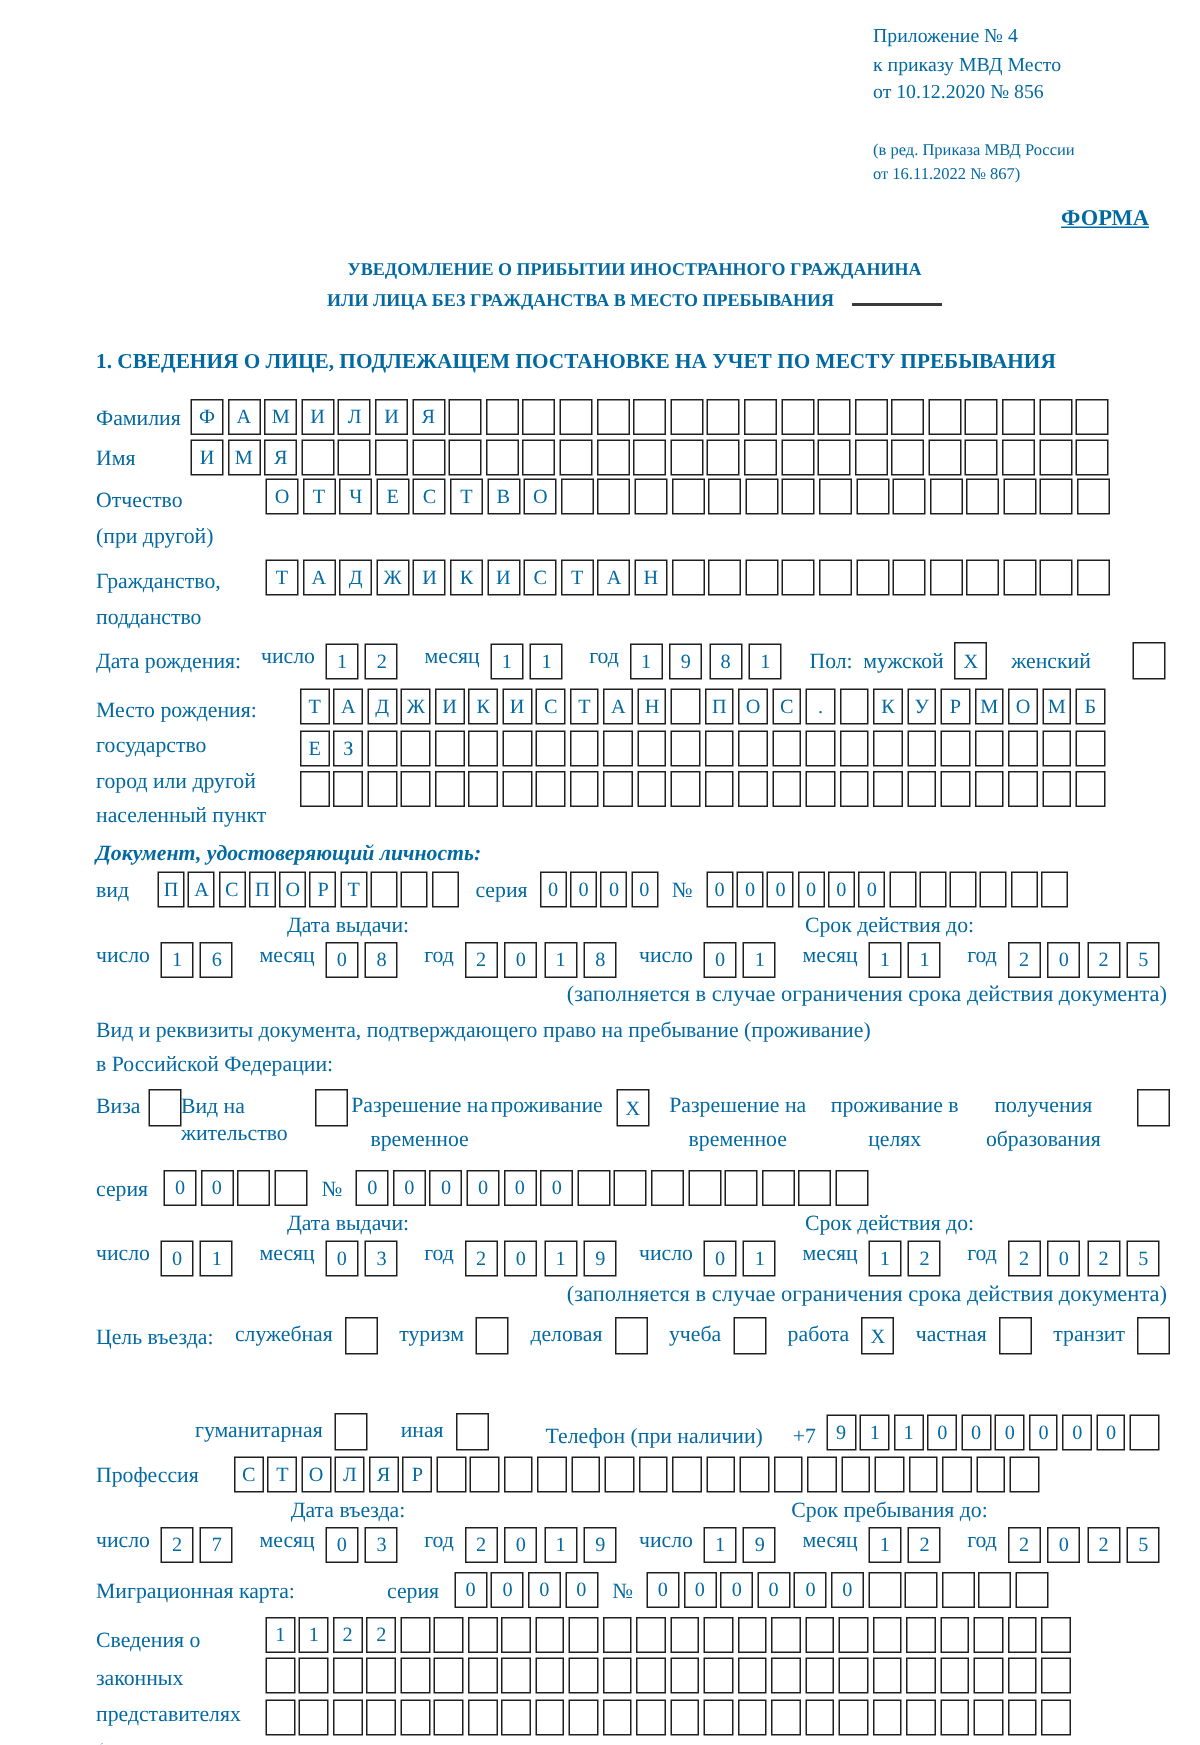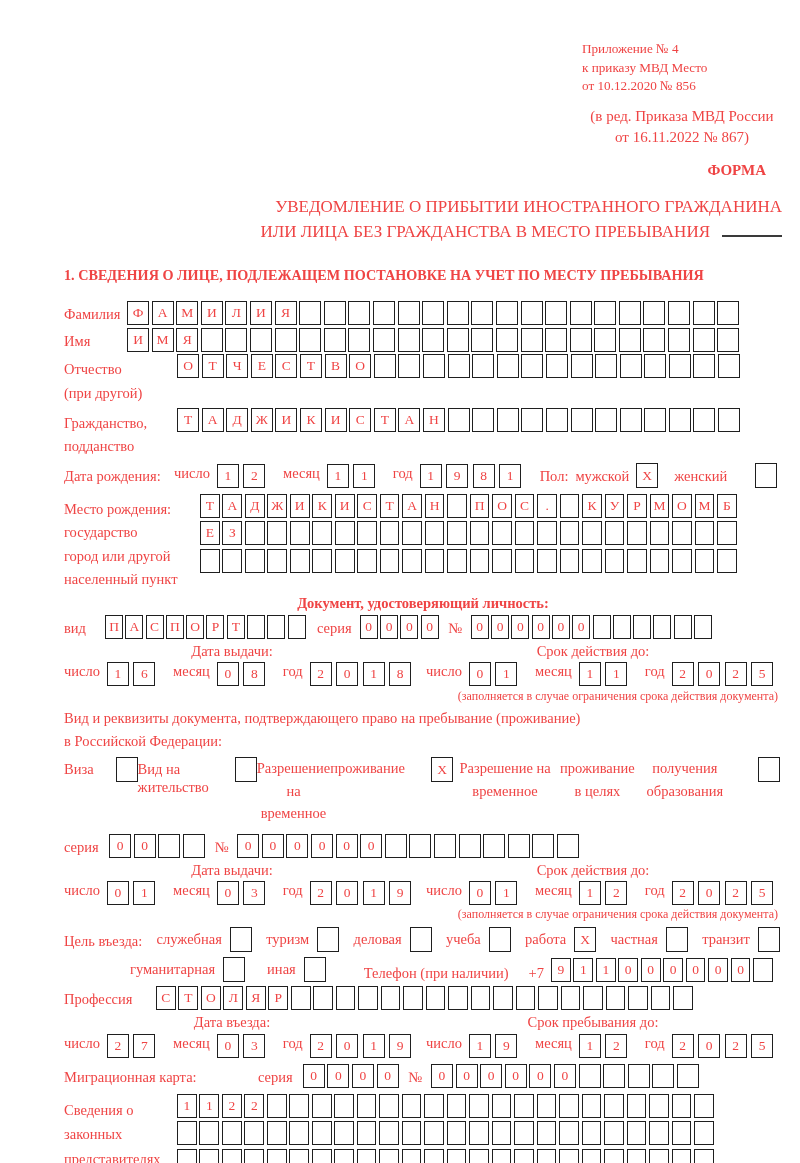--- a/index.html
+++ b/index.html
@@ -1,33 +1,33 @@
 <!DOCTYPE html>
 <html><head>
 <meta charset="utf-8">
 <style>
   html,body{margin:0;padding:0;background:#fff;}
   .page{
     position:relative;
     width:800px;height:1163px;
     box-sizing:border-box;
-    padding:40px 18px 0 64px;
+    padding:15px 18px 0 64px;
     background:#fff;
     overflow:hidden;
     font-family:"Liberation Serif","DejaVu Serif",serif;
-    color:#ef4444;
+    color:#0369a1;
     font-size:14.5px;
     line-height:1.25;
   }
   
   .apx{margin-left:auto;width:200px;font-size:13.2px;line-height:1.42;}
-  .amend{margin-top:10px;font-size:15px;line-height:1.4;text-align:center;}
-  .forma{text-align:right;padding-right:16px;font-weight:bold;font-size:15px;margin-top:13px;}
-  
-  .title{text-align:right;font-weight:normal;font-size:17px;line-height:1.45;margin-top:15px;}
+  .amend{margin-top:22px;font-size:11px;line-height:1.4;}
+  .forma{text-align:right;padding-right:16px;font-weight:bold;font-size:15px;margin-top:13px;text-decoration:underline;}
+  
+  .title{text-align:center;font-weight:bold;font-size:12px;line-height:1.45;margin-top:15px;}
   .tuline{display:inline-block;width:60px;border-bottom:2.2px solid #3a3a3a;margin-left:12px;height:14px;}
   .sec1{font-weight:bold;font-size:14.2px;margin-top:23px;}
 
   
   .frow{display:flex;align-items:flex-start;margin-bottom:2.6px;}
   .flabel{flex:0 0 auto;padding-top:4px;}
   .w40{width:41px}.w45{width:45px}.w63{width:63px}.w110{width:110px}.w113{width:113px}
   .w136{width:136px}.w92{width:92px}.w170{width:172px}
   .cells{white-space:nowrap;flex:0 0 auto;}
   .cell{
@@ -45,36 +45,36 @@
   }
   
   .dategroup{white-space:nowrap;padding-top:1px;}
   .dgl{width:362px;flex:0 0 auto;}
   .dlabel{margin-right:7px;margin-left:13px;}
   .dlabel:first-child{margin-left:0;}
   .dcell{margin-right:4.5px;}
   .dates-head{display:flex;margin:3px 0 1px;}
   .dh-l{width:336px;text-align:center;flex:0 0 auto;}
   .dh-r{width:330px;margin-left:28px;text-align:center;flex:0 0 auto;}
-  .fineprint{font-size:12px;text-align:right;padding-right:4px;margin:1px 0 5px;}
+  .fineprint{font-size:15px;text-align:right;padding-right:4px;margin:1px 0 5px;}
   
   .resline{margin-top:5px;}
   .resopts{display:flex;justify-content:space-between;align-items:flex-start;margin:7px 0 9px;padding-right:2px;}
-  .ro{display:inline-flex;align-items:flex-start;gap:17px;}
+  .ro{display:inline-flex;align-items:flex-start;}
   .ro .box{margin-left:9px;}
   .rolines{display:inline-flex;text-align:center;line-height:1.55;}
   .ro1 .box{margin-left:5px;}
   
   .pr1{display:flex;justify-content:space-between;align-items:center;padding-right:2px;margin-top:3px;}
   .pitem{display:inline-flex;align-items:flex-start;}
   .pitem .box{margin-left:8px;}
   .pitem > span:first-child{padding-top:3px;}
   .plabel{padding-top:3px;}
   .pr2{margin-top:5px;margin-left:66px;align-items:flex-end;}
-  .pr2 .gap1{margin-left:22px;}
+  .pr2 .gap1{margin-left:22px;margin-top:34px;}
   .phonelabel{margin-left:38px;padding-top:3px;}
   .prefix{margin-left:20px;margin-right:7px;padding-top:3px;}
   .lbl{padding-top:4px;flex:0 0 auto;}
   .lbl-ser{margin:4px 8px 0 9px;flex:0 0 auto;}
   .lbl-num{margin:4px 9px 0 7px;flex:0 0 auto;}
   .mlbl{line-height:1.62;}
   .replbl{line-height:1.7;}
   .mt4{margin-top:4px;} .mt6{margin-top:6px;}
 </style>
 </head>
@@ -146,21 +146,21 @@
       <span style="display:block">город или другой</span>
       <span style="display:block">населенный пункт</span>
     </span>
     <span class="cellcol">
       <span class="cells sm"><span class="cell">Т</span><span class="cell">А</span><span class="cell">Д</span><span class="cell">Ж</span><span class="cell">И</span><span class="cell">К</span><span class="cell">И</span><span class="cell">С</span><span class="cell">Т</span><span class="cell">А</span><span class="cell">Н</span><span class="cell"></span><span class="cell">П</span><span class="cell">О</span><span class="cell">С</span><span class="cell">.</span><span class="cell"></span><span class="cell">К</span><span class="cell">У</span><span class="cell">Р</span><span class="cell">М</span><span class="cell">О</span><span class="cell">М</span><span class="cell">Б</span></span>
       <span class="cells sm"><span class="cell">Е</span><span class="cell">З</span><span class="cell"></span><span class="cell"></span><span class="cell"></span><span class="cell"></span><span class="cell"></span><span class="cell"></span><span class="cell"></span><span class="cell"></span><span class="cell"></span><span class="cell"></span><span class="cell"></span><span class="cell"></span><span class="cell"></span><span class="cell"></span><span class="cell"></span><span class="cell"></span><span class="cell"></span><span class="cell"></span><span class="cell"></span><span class="cell"></span><span class="cell"></span><span class="cell"></span></span>
       <span class="cells sm"><span class="cell"></span><span class="cell"></span><span class="cell"></span><span class="cell"></span><span class="cell"></span><span class="cell"></span><span class="cell"></span><span class="cell"></span><span class="cell"></span><span class="cell"></span><span class="cell"></span><span class="cell"></span><span class="cell"></span><span class="cell"></span><span class="cell"></span><span class="cell"></span><span class="cell"></span><span class="cell"></span><span class="cell"></span><span class="cell"></span><span class="cell"></span><span class="cell"></span><span class="cell"></span><span class="cell"></span></span>
     </span>
   </div>
 
-  <div style="text-align:center;font-weight:bold;margin:1px 0 3px;">Документ, удостоверяющий личность:</div>
+  <div style="text-align:left;font-weight:bold;margin:1px 0 3px;font-style:italic;">Документ, удостоверяющий личность:</div>
 
   <div class="frow">
     <span class="flabel w40">вид</span>
     <span class="cells xs"><span class="cell">П</span><span class="cell">А</span><span class="cell">С</span><span class="cell">П</span><span class="cell">О</span><span class="cell">Р</span><span class="cell">Т</span><span class="cell"></span><span class="cell"></span><span class="cell"></span></span>
     <span class="lbl-ser">серия</span>
     <span class="cells xs"><span class="cell">0</span><span class="cell">0</span><span class="cell">0</span><span class="cell">0</span></span>
     <span class="lbl-num">№</span>
     <span class="cells xs"><span class="cell">0</span><span class="cell">0</span><span class="cell">0</span><span class="cell">0</span><span class="cell">0</span><span class="cell">0</span><span class="cell"></span><span class="cell"></span><span class="cell"></span><span class="cell"></span><span class="cell"></span><span class="cell"></span></span>
   </div>
 

